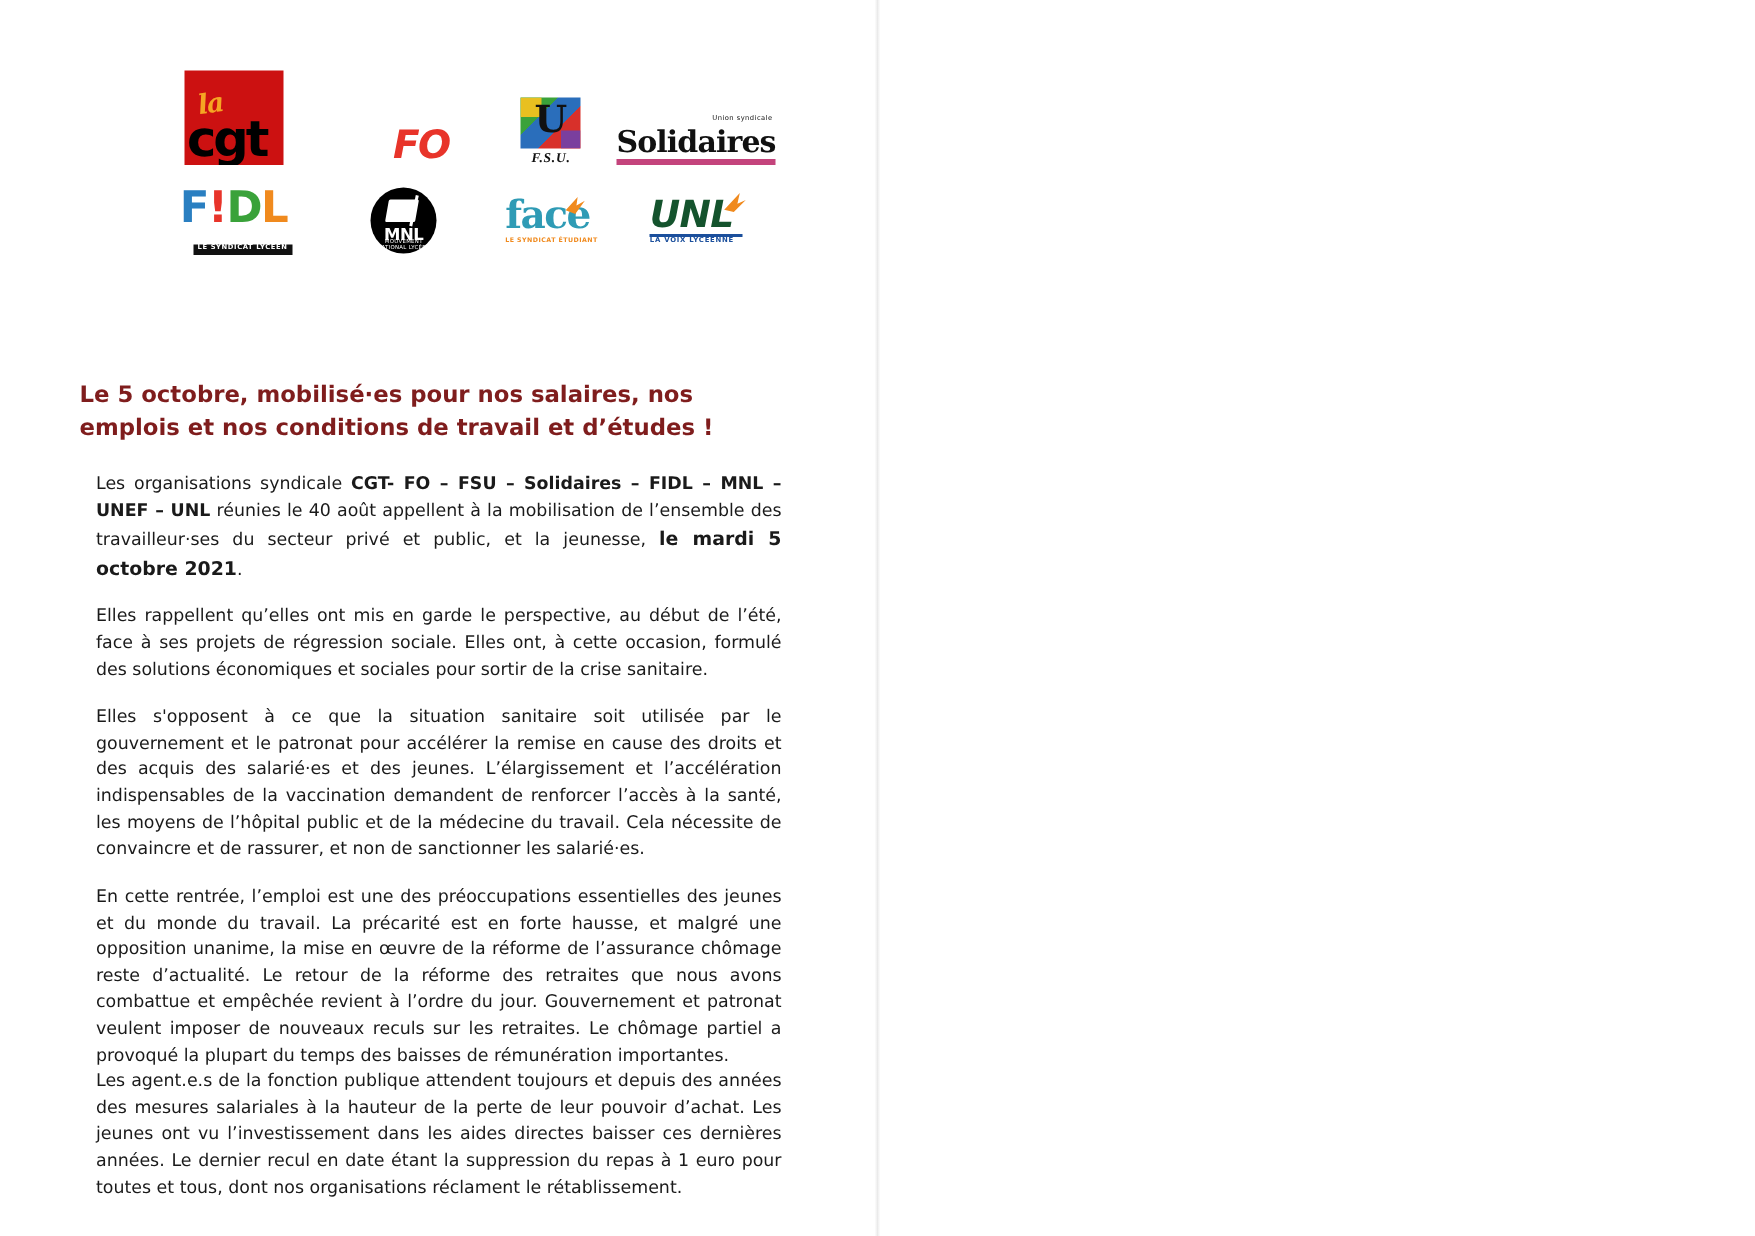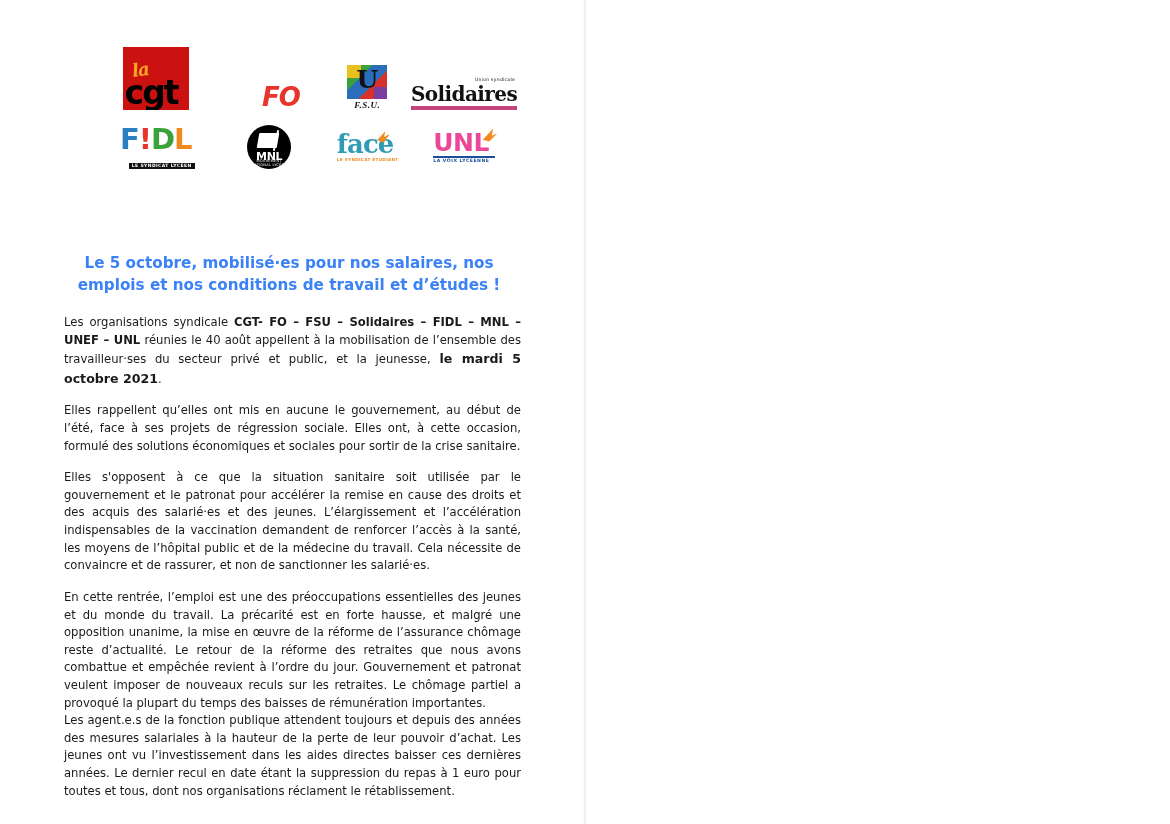--- a/index.html
+++ b/index.html
@@ -241,23 +241,24 @@
     font-size: 4.2px;
     font-weight: 700;
     letter-spacing: .3px;
     margin-top: 1px;
   }
   .unef-sub .or { color: #f08a1e; }
 
   
   .unl { position: relative; line-height: 1; }
   .unl-word {
-    color: #ec4899;
-    font-family: "DejaVu Sans", sans-serif;
-    font-weight: 700;
+    color: #14532d;
+    font-family: "DejaVu Sans", sans-serif;
+    font-weight: 700;
+    font-style: italic;
     font-size: 25px;
     letter-spacing: -0.5px;
   }
   .unl-mark {
     position: absolute;
     right: -4px; top: -3px;
     width: 18px; height: 16px;
   }
   .unl-rule {
     height: 2px;
@@ -277,22 +278,21 @@
   
   .title {
     position: absolute;
     left: 53px;
     top: 243px;
     width: 472px;
     font-family: "DejaVu Sans", sans-serif;
     font-weight: 700;
     font-size: 15.2px;
     line-height: 1.42;
-    color: #3b82f6;
-    text-align: center;
+    color: #7f1d1d;
   }
   .left-body {
     position: absolute;
     left: 64px;
     top: 314px;
     width: 457px;
     font-family: "DejaVu Sans", sans-serif;
     font-size: 11.6px;
     line-height: 1.52;
     color: #1a1a1a;
@@ -384,21 +384,21 @@
         </div>
       </div>
     </div>
 
     <h1 class="title">Le 5 octobre, mobilisé·es pour nos salaires, nos emplois et nos conditions de travail et d’études !</h1>
 
     <div class="left-body">
 
       <p><span>Les organisations syndicale </span><b>CGT- FO – FSU – Solidaires – FIDL – MNL – UNEF – UNL</b><span> réunies le 40 août appellent à la mobilisation de l’ensemble des travailleur·ses du secteur privé et public, et la jeunesse, </span><span class="bigdate">le mardi 5 octobre 2021</span><span>.</span></p>
 
-      <p>Elles rappellent qu’elles ont mis en aucune le gouvernement, au début de l’été, face à ses projets de régression sociale. Elles ont, à cette occasion, formulé des solutions économiques et sociales pour sortir de la crise sanitaire.</p>
+      <p>Elles rappellent qu’elles ont mis en garde le perspective, au début de l’été, face à ses projets de régression sociale. Elles ont, à cette occasion, formulé des solutions économiques et sociales pour sortir de la crise sanitaire.</p>
 
       <p>Elles s'opposent à ce que la situation sanitaire soit utilisée par le gouvernement et le patronat pour accélérer la remise en cause des droits et des acquis des salarié·es et des jeunes. L’élargissement et l’accélération indispensables de la vaccination demandent de renforcer l’accès à la santé, les moyens de l’hôpital public et de la médecine du travail. Cela nécessite de convaincre et de rassurer, et non de sanctionner les salarié·es.</p>
 
       <p class="tight">En cette rentrée, l’emploi est une des préoccupations essentielles des jeunes et du monde du travail. La précarité est en forte hausse, et malgré une opposition unanime, la mise en œuvre de la réforme de l’assurance chômage reste d’actualité. Le retour de la réforme des retraites que nous avons combattue et empêchée revient à l’ordre du jour. Gouvernement et patronat veulent imposer de nouveaux reculs sur les retraites. Le chômage partiel a provoqué la plupart du temps des baisses de rémunération importantes.</p>
 
 
       <p>Les agent.e.s de la fonction publique attendent toujours et depuis des années des mesures salariales à la hauteur de la perte de leur pouvoir d’achat. Les jeunes ont vu l’investissement dans les aides directes baisser ces dernières années. Le dernier recul en date étant la suppression du repas à 1 euro pour toutes et tous, dont nos organisations réclament le rétablissement.</p>
     </div>
   </div>
 

